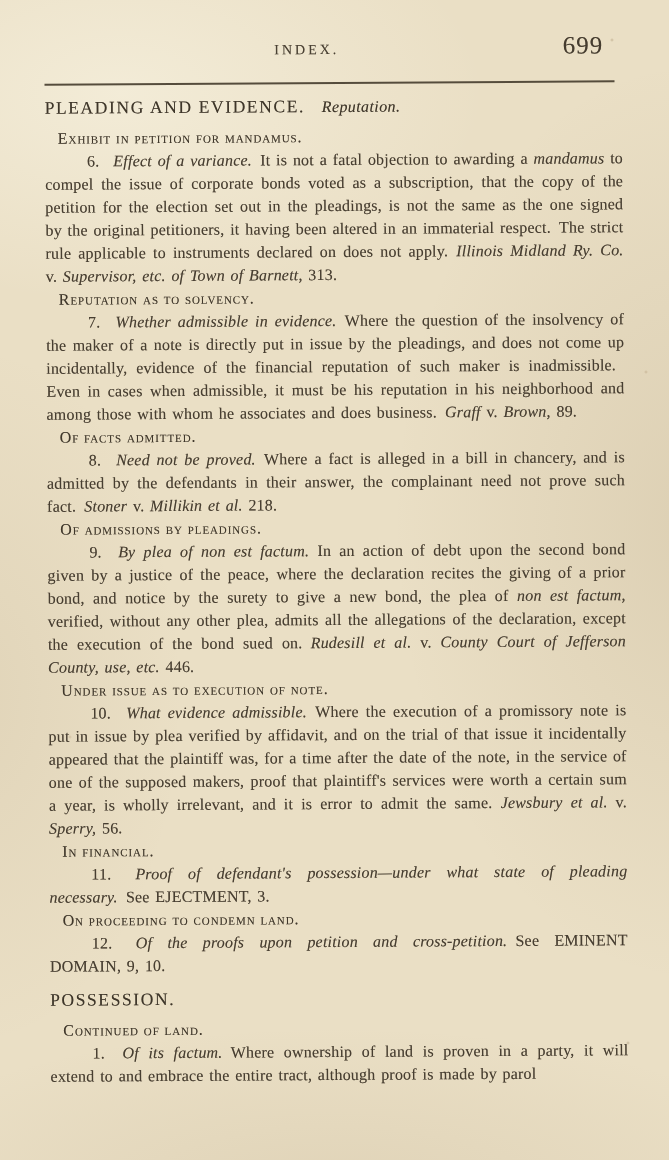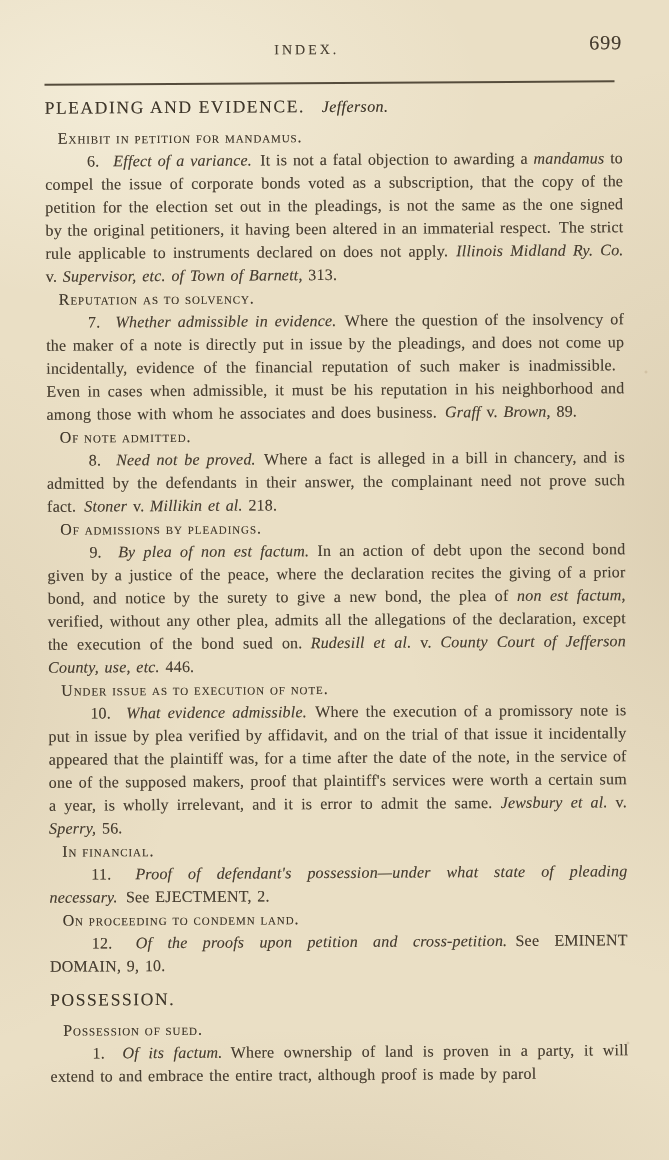--- a/index.html
+++ b/index.html
@@ -42,23 +42,23 @@
   .running-head {
     position: absolute;
     left: 230px;
     top: 42px;
     font-size: 14px;
     letter-spacing: 3px;
     color: #4a4134;
   }
   .page-num {
     position: absolute;
-    right: 0;
+    right: 19px;
     top: 33px;
-    font-size: 20px;
+    font-size: 25px;
     letter-spacing: 1px;
     color: #453c2f;
   }
   .rule {
     width: 570px;
     height: 2px;
     background: #554c3c;
     margin-top: 20px;
   }
   main { display: block; margin-top: 0; }
@@ -94,33 +94,33 @@
 <body style="--paper: #eadfc5; --ink: #473e31; --rule: #554c3c;">
 
 <div class="sheet">
   <div class="content">
     <div class="page-header">
       <span class="running-head">INDEX.</span>
       <span class="page-num">699</span>
     </div>
     <div class="rule"></div>
     <main>
-        <h2 class="main-heading"><span class="run-caps">PLEADING AND EVIDENCE.</span><span class="run-i">  Jefferson.</span></h2>
+        <h2 class="main-heading"><span class="run-caps">PLEADING AND EVIDENCE.</span><span class="run-i">  Reputation.</span></h2>
         <h3 class="section-heading"><span class="run-r">Exhibit in petition for mandamus.</span></h3>
         <p class="entry"><span class="run-r">6.&nbsp; </span><span class="run-i">Effect of a variance.</span><span class="run-r"> It is not a fatal objection to awarding a </span><span class="run-i">mandamus</span><span class="run-r"> to compel the issue of corporate bonds voted as a subscription, that the copy of the petition for the election set out in the pleadings, is not the same as the one signed by the original petitioners, it having been altered in an immaterial respect. The strict rule applicable to instruments declared on does not apply. </span><span class="run-i">Illinois Midland Ry. Co.</span><span class="run-r"> v. </span><span class="run-i">Supervisor, etc. of Town of Barnett,</span><span class="run-r"> 313.</span></p>
         <h3 class="section-heading"><span class="run-r">Reputation as to solvency.</span></h3>
         <p class="entry"><span class="run-r">7.&nbsp; </span><span class="run-i">Whether admissible in evidence.</span><span class="run-r"> Where the question of the insolvency of the maker of a note is directly put in issue by the pleadings, and does not come up incidentally, evidence of the financial reputation of such maker is inadmissible. Even in cases when admissible, it must be his reputation in his neighborhood and among those with whom he associates and does business. </span><span class="run-i">Graff</span><span class="run-r"> v. </span><span class="run-i">Brown,</span><span class="run-r"> 89.</span></p>
-        <h3 class="section-heading"><span class="run-r">Of note admitted.</span></h3>
+        <h3 class="section-heading"><span class="run-r">Of facts admitted.</span></h3>
         <p class="entry"><span class="run-r">8.&nbsp; </span><span class="run-i">Need not be proved.</span><span class="run-r"> Where a fact is alleged in a bill in chancery, and is admitted by the defendants in their answer, the complainant need not prove such fact. </span><span class="run-i">Stoner</span><span class="run-r"> v. </span><span class="run-i">Millikin et al.</span><span class="run-r"> 218.</span></p>
         <h3 class="section-heading"><span class="run-r">Of admissions by pleadings.</span></h3>
         <p class="entry"><span class="run-r">9.&nbsp; </span><span class="run-i">By plea of non est factum.</span><span class="run-r"> In an action of debt upon the second bond given by a justice of the peace, where the declaration recites the giving of a prior bond, and notice by the surety to give a new bond, the plea of </span><span class="run-i">non est factum,</span><span class="run-r"> verified, without any other plea, admits all the allegations of the declaration, except the execution of the bond sued on. </span><span class="run-i">Rudesill et al.</span><span class="run-r"> v. </span><span class="run-i">County Court of Jefferson County, use, etc.</span><span class="run-r"> 446.</span></p>
         <h3 class="section-heading"><span class="run-r">Under issue as to execution of note.</span></h3>
         <p class="entry"><span class="run-r">10.&nbsp; </span><span class="run-i">What evidence admissible.</span><span class="run-r"> Where the execution of a promissory note is put in issue by plea verified by affidavit, and on the trial of that issue it incidentally appeared that the plaintiff was, for a time after the date of the note, in the service of one of the supposed makers, proof that plaintiff's services were worth a certain sum a year, is wholly irrelevant, and it is error to admit the same. </span><span class="run-i">Jewsbury et al.</span><span class="run-r"> v. </span><span class="run-i">Sperry,</span><span class="run-r"> 56.</span></p>
         <h3 class="section-heading"><span class="run-r">In financial.</span></h3>
-        <p class="entry"><span class="run-r">11.&nbsp; </span><span class="run-i">Proof of defendant's possession—under what state of pleading necessary.</span><span class="run-r"> See EJECTMENT, 2.</span></p>
+        <p class="entry"><span class="run-r">11.&nbsp; </span><span class="run-i">Proof of defendant's possession—under what state of pleading necessary.</span><span class="run-r"> See EJECTMENT, 3.</span></p>
         <h3 class="section-heading"><span class="run-r">On proceeding to condemn land.</span></h3>
         <p class="entry"><span class="run-r">12.&nbsp; </span><span class="run-i">Of the proofs upon petition and cross-petition.</span><span class="run-r"> See EMINENT DOMAIN, 9, 10.</span></p>
         <h2 class="main-heading"><span class="run-caps">POSSESSION.</span></h2>
-        <h3 class="section-heading"><span class="run-r">Possession of sued.</span></h3>
+        <h3 class="section-heading"><span class="run-r">Continued of land.</span></h3>
         <p class="entry"><span class="run-r">1.&nbsp; </span><span class="run-i">Of its factum.</span><span class="run-r"> Where ownership of land is proven in a party, it will extend to and embrace the entire tract, although proof is made by parol</span></p>
       </main>
   </div>
 </div>
 
 </body></html>

